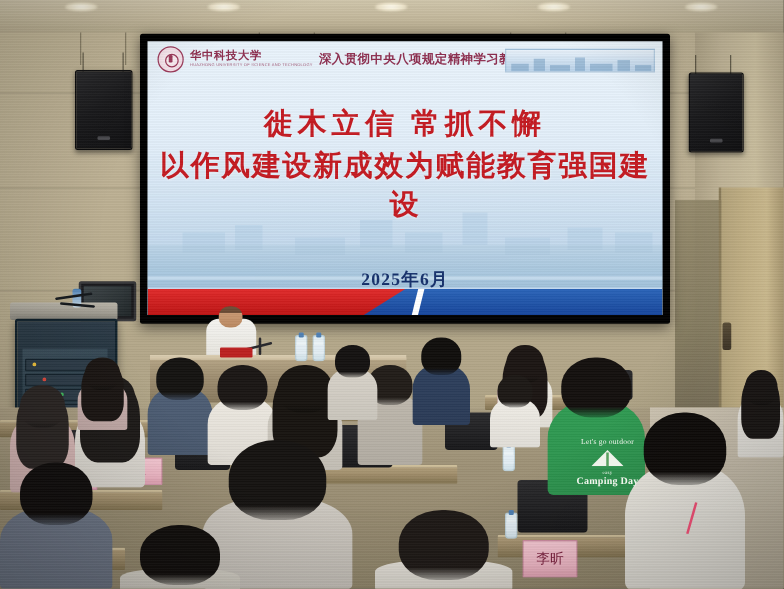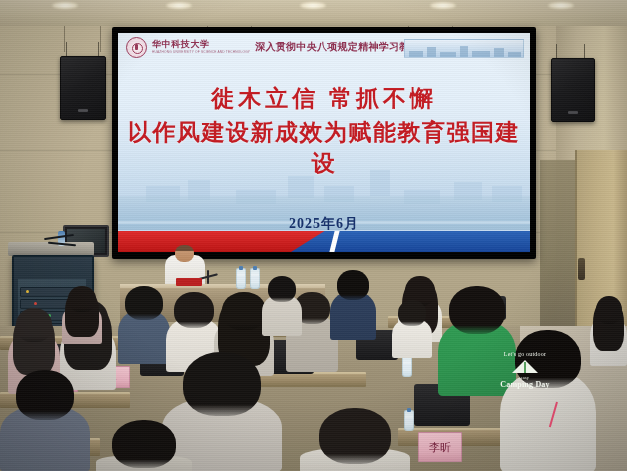--- a/index.html
+++ b/index.html
@@ -488,21 +488,21 @@
         <div class="torso" style="left: 0px; top: 34.56px; width: 96px; height: 17.44px; background: linear-gradient(rgb(210, 206, 196) 0%, rgba(0, 0, 0, 0.12) 180%) rgb(210, 206, 196);"></div>
         <div class="head" style="left: 16px; top: 0px; width: 64px; height: 48px; background: linear-gradient(rgb(18, 15, 13) 0%, rgb(18, 15, 13) 82%, rgba(0, 0, 0, 0.25) 100%);"></div>
       </div>
       <div class="person" style="left: 62px; top: 286px; width: 40px; height: 58px;">
         <div class="torso" style="left: 0px; top: 18.72px; width: 40px; height: 39.28px; background: linear-gradient(rgb(205, 179, 176) 0%, rgba(0, 0, 0, 0.12) 180%) rgb(205, 179, 176);"></div>
         <div class="hair-long" style="left: 3.48px; top: 2px; width: 33.04px; height: 49.4px; background: rgb(26, 21, 18);"></div>
         <div class="head" style="left: 6px; top: 0px; width: 28px; height: 26px; background: linear-gradient(rgb(26, 21, 18) 0%, rgb(26, 21, 18) 82%, rgba(0, 0, 0, 0.25) 100%);"></div>
       </div>
     </div>
 
-  <div id="tee-overlay" class="tee-graphic" style="left: 493px; top: 350px; transform: none; width: 64px; z-index: 50; color: rgb(242, 246, 238);">
+  <div id="tee-overlay" class="tee-graphic" style="left: 454px; top: 350px; transform: none; width: 64px; z-index: 50; color: rgb(242, 246, 238);">
     <div>Let's go outdoor</div>
     <div class="tent"></div>
     <div style="font-size:4px;">easy</div>
     <div style="font-size:8px;font-weight:700;">Camping Day</div>
   </div>
 
   <div class="vignette"></div>
   <div class="grain"></div>
 <div class="lanyard" style="left: 556px; top: 402px; height: 26px; transform: rotate(16deg);"></div>
   </div>

